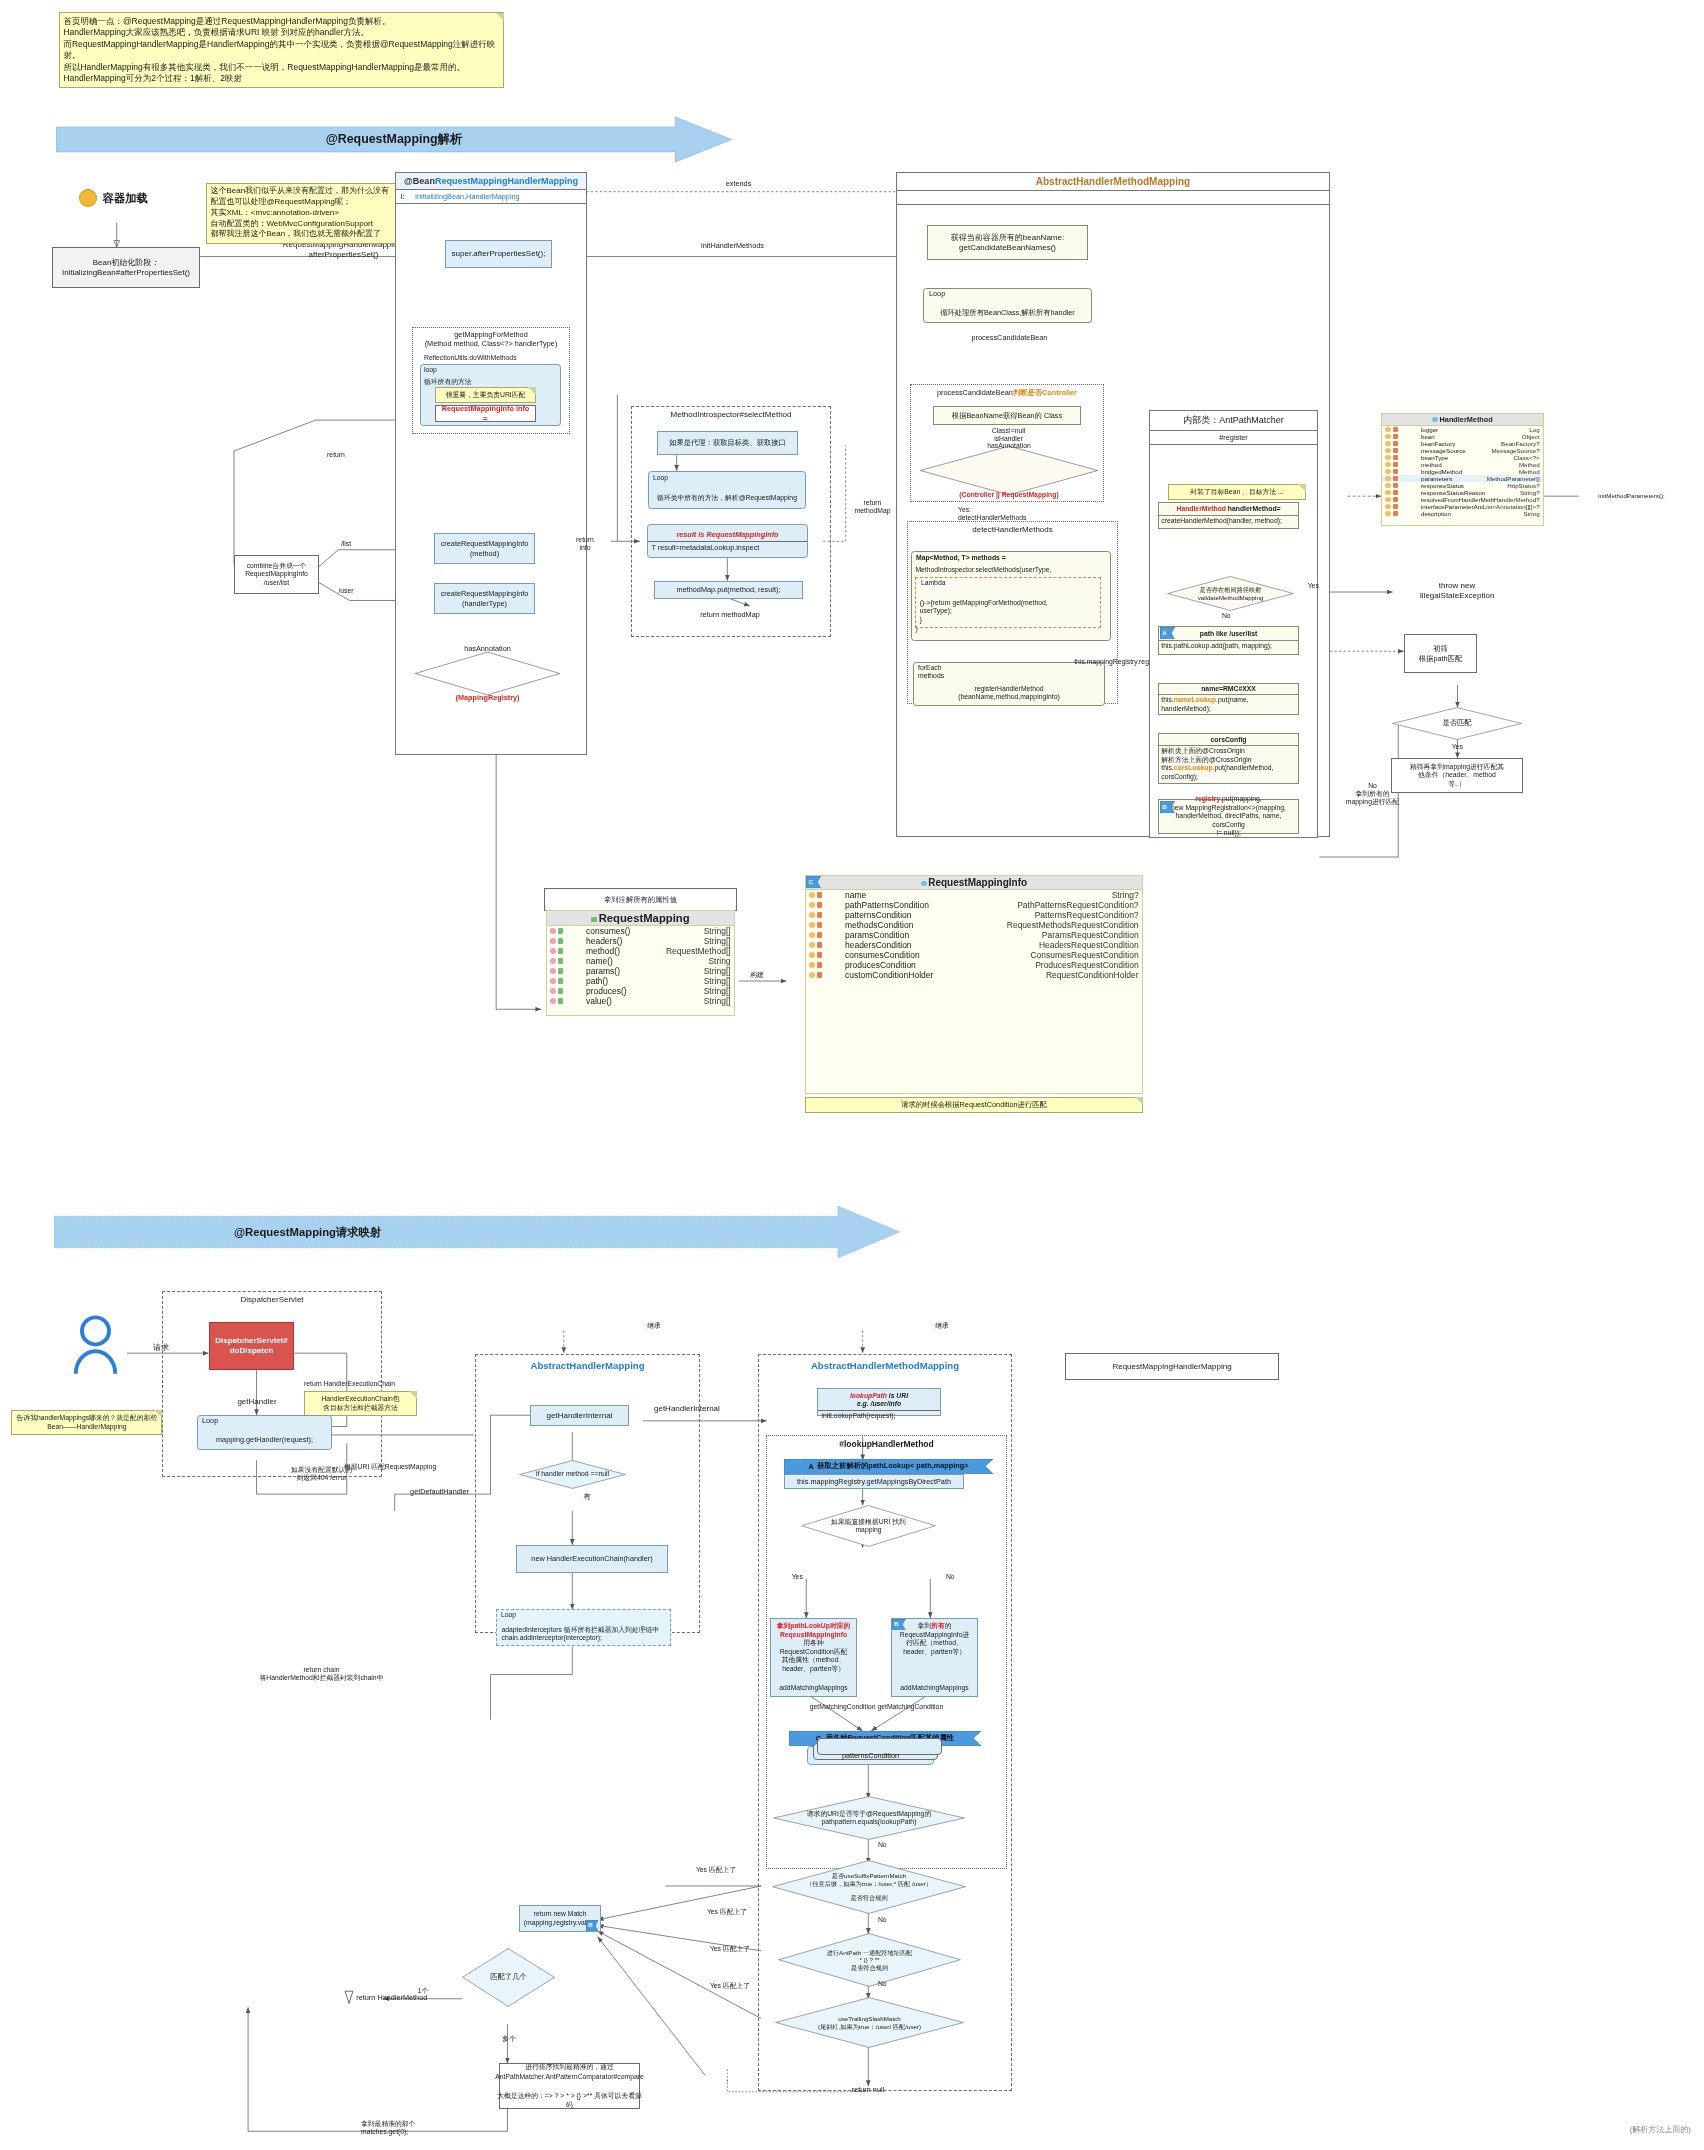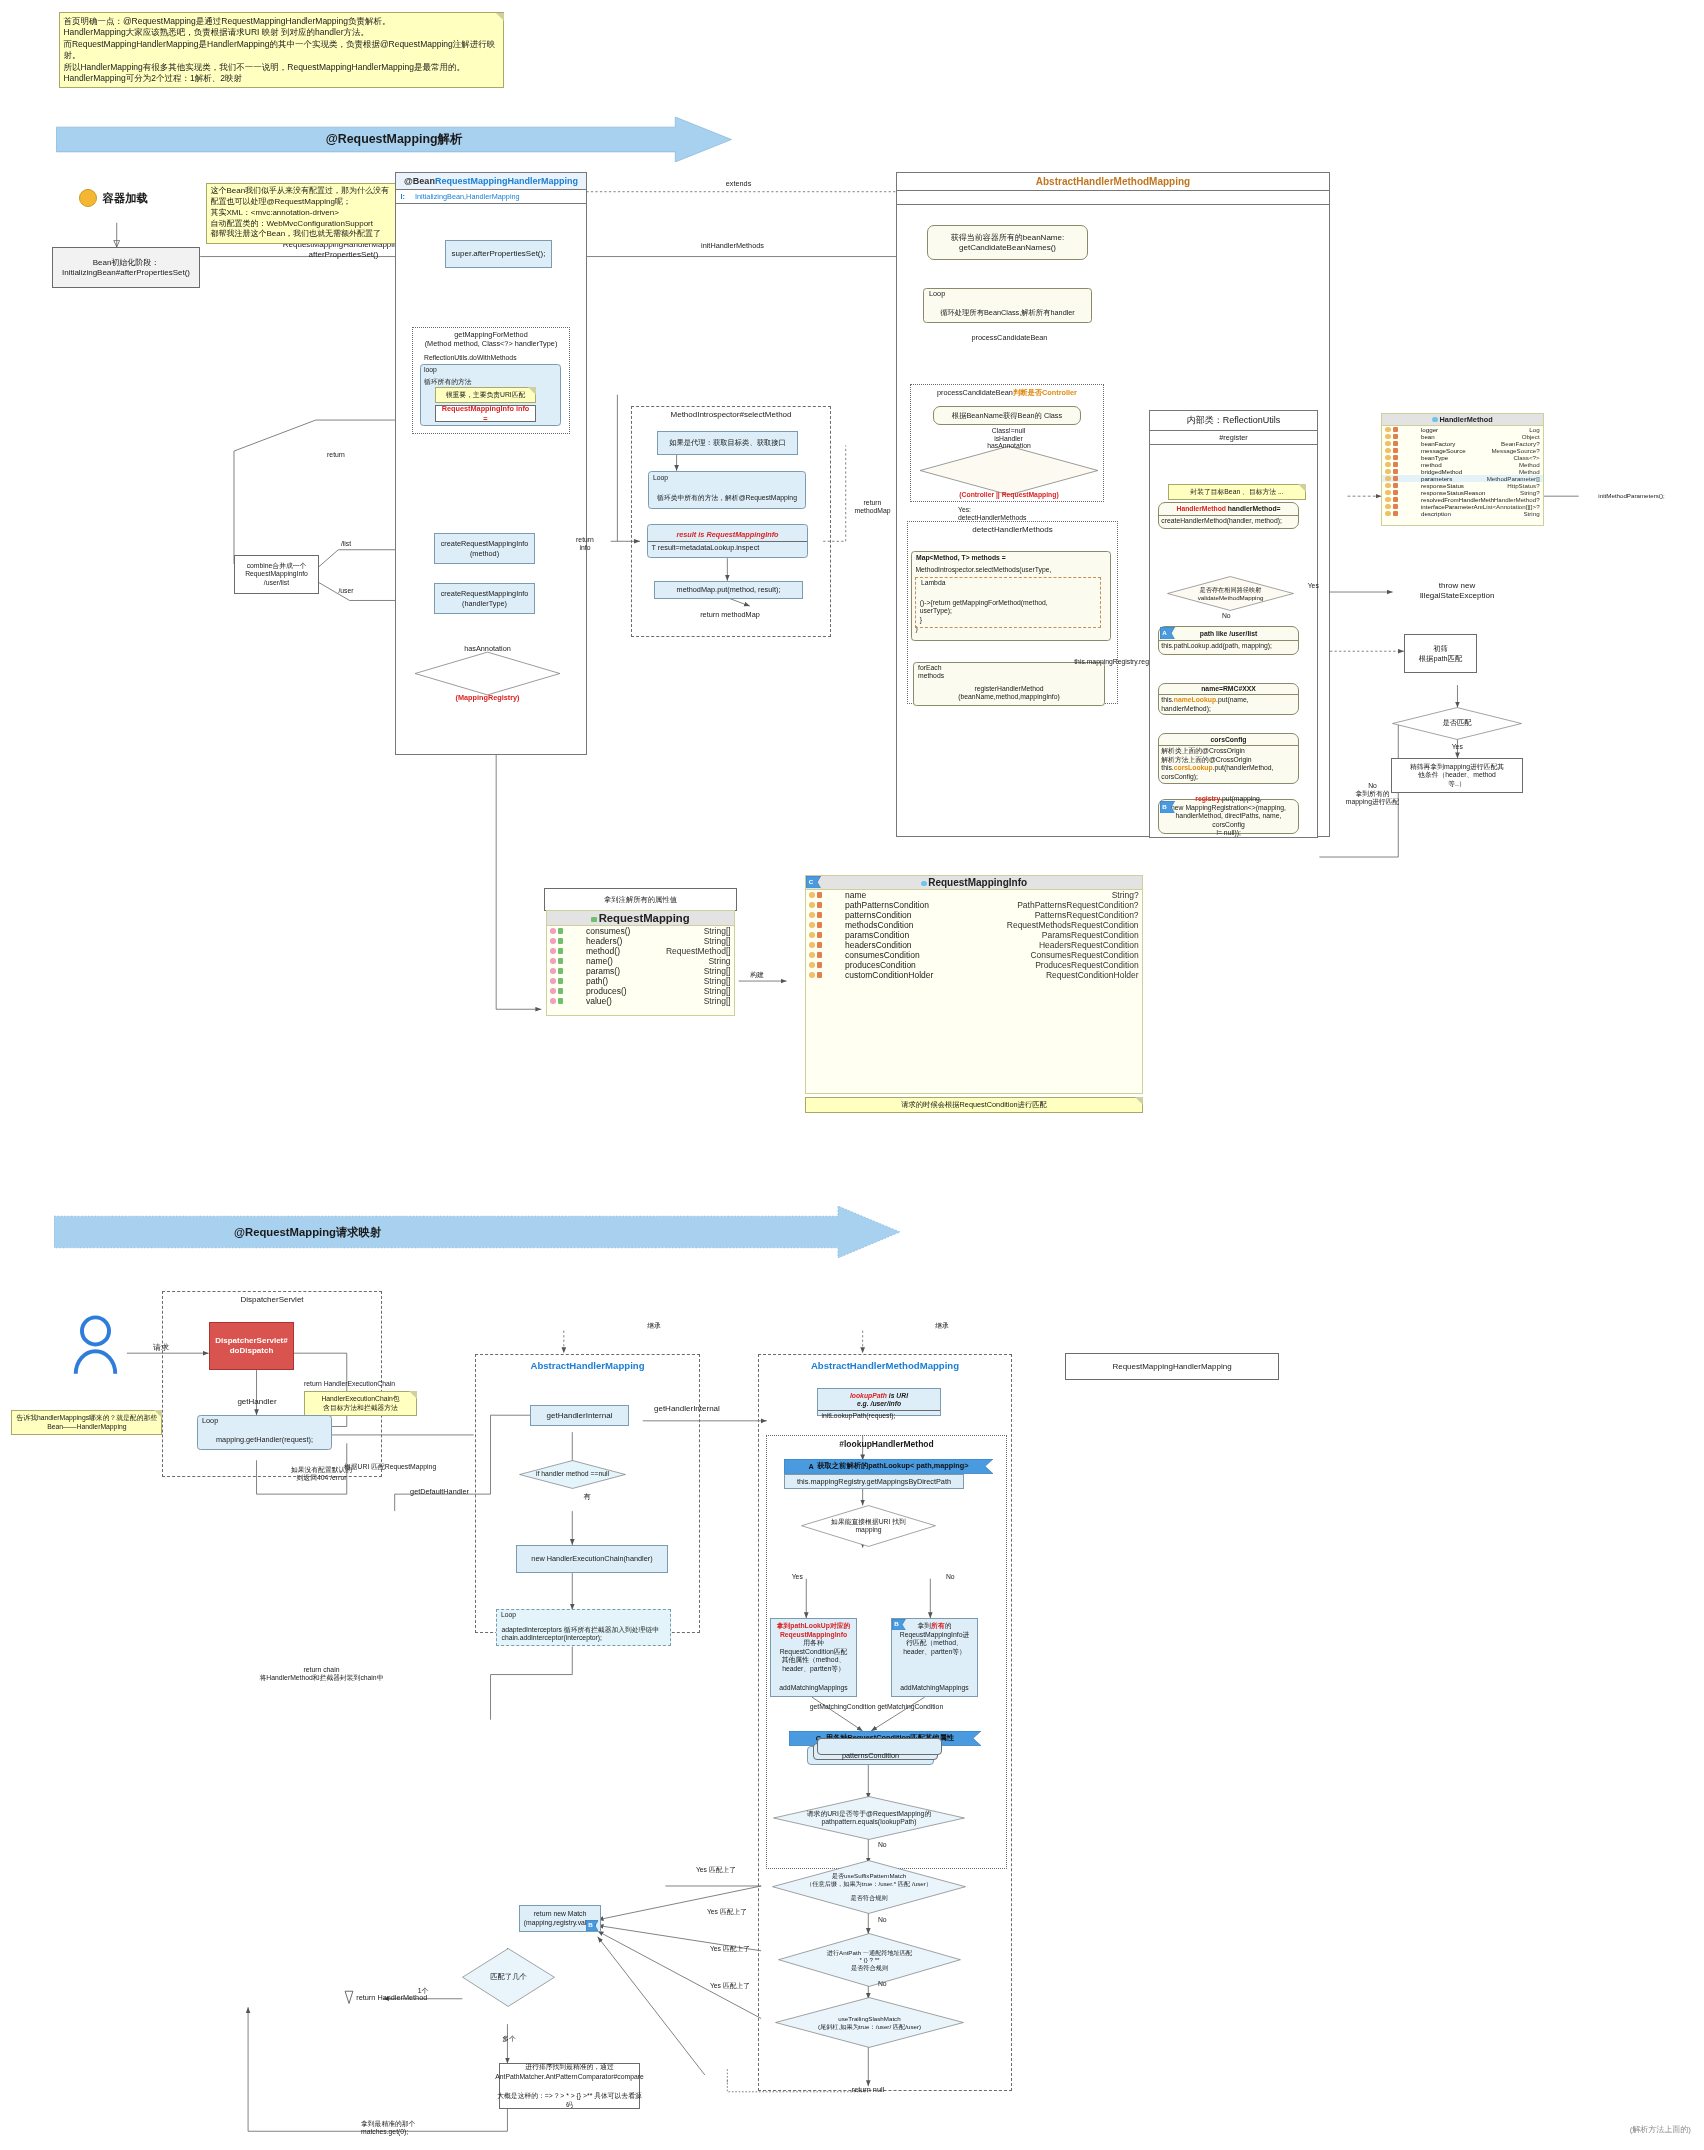--- a/index.html
+++ b/index.html
@@ -10,21 +10,21 @@
     color:#1a1a1a; overflow:hidden;
   }
   .abs { position:absolute; }
   
   .box {
     position:absolute; border:0.6px solid #6b6b6b; background:#fff;
     display:flex; align-items:center; justify-content:center;
     text-align:center; line-height:1.25; padding:1.7px 2.8px;
   }
   .blue   { background:#ddeef8; border-color:#7a9bb0; }
-  .cream  { background:#fbfbef; border-color:#8a8a6a;border-radius:7px; }
+  .cream  { background:#fbfbef; border-color:#8a8a6a; }
   .gray   { background:#f2f2f2; border-color:#6b6b6b; }
   .white  { background:#fff;    border-color:#6b6b6b; }
   .red    { background:#d9534f; border-color:#a33; color:#fff; font-weight:bold; }
   .rnd    { border-radius:4px; }
   .dashbox{ border-style:dashed; background:transparent; }
   .dotbox { border-style:dotted; background:transparent; }
 
   
   .note {
     position:absolute; background:#ffffc0; border:0.6px solid #a8a86a;
@@ -364,21 +364,21 @@
 </div>
 <div class="lab fs12 b" style="left:916px;top:554px;width:130px;text-align:left;">Map&lt;Method, T&gt; methods =</div>
 
 <div class="box cream fs12" style="left:913px; top:662px; width:192px; height:44px; border-radius:3.4px; align-items:flex-end; padding-bottom:3.4px; white-space:pre-line;">registerHandlerMethod
 (beanName,method,mappingInfo)</div>
 <div class="lab fs12" style="left:918px;top:664px;width:51px;text-align:left;white-space:pre-line;">forEach
 methods</div>
 <div class="lab fs12" style="left:1070px;top:658px;width:96px;">this.mappingRegistry.register</div>
 
 <div class="panel" style="left:1149px; top:410px; width:169px; height:428px;">
-  <div class="panel-title fs16" style="background:#fff;text-align:center;">内部类：ReflectionUtils</div>
+  <div class="panel-title fs16" style="background:#fff;text-align:center;">内部类：AntPathMatcher</div>
   <div class="panel-sub fs13" style="text-align:center;">#register</div>
 </div>
 
 <div class="note center fs12" style="left:1168px; top:484px; width:138px;">封装了目标Bean 、目标方法 ...</div>
 <div class="box cream fs12" style="left:1158px; top:502px; width:141px; height:27px; flex-direction:column; padding:0;">
   <div style="width:100%;text-align:center;border-bottom:0.6px solid #8a8a6a;padding:1.1px 0;">
     <span class="b red-t">HandlerMethod</span><span class="b"> handlerMethod=</span>
   </div>
   <div style="width:100%;text-align:left;padding:1.1px 2.3px;">createHandlerMethod(handler, method);</div>
 </div>

